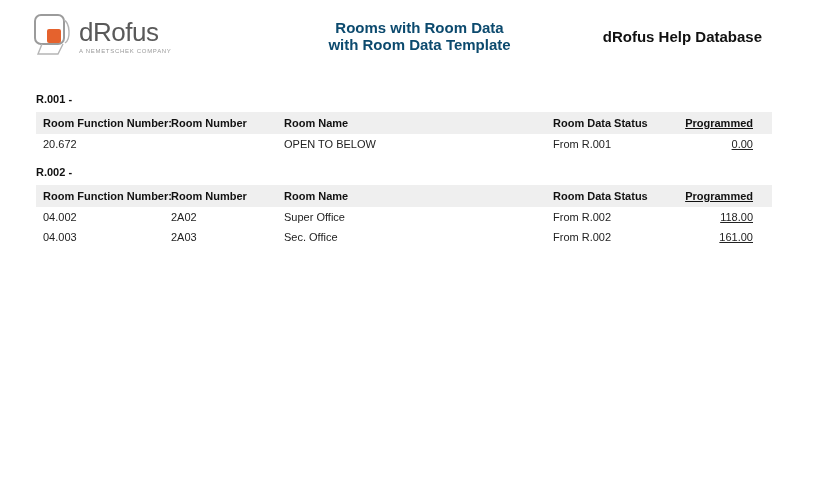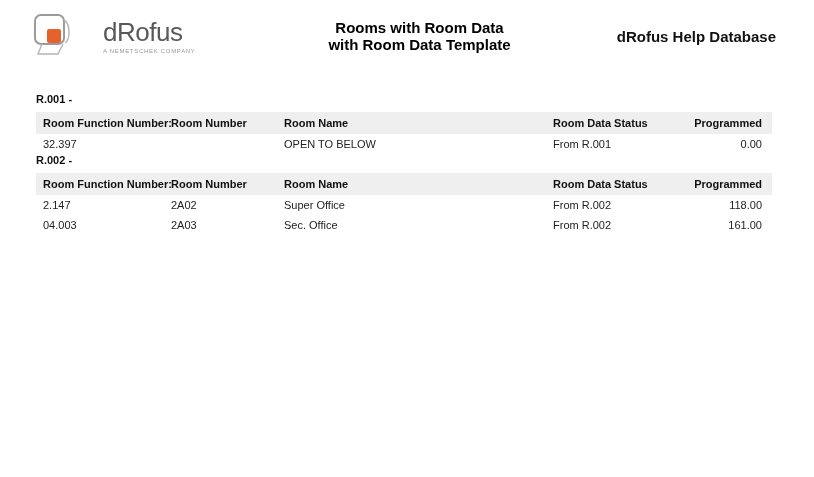--- a/index.html
+++ b/index.html
@@ -23,56 +23,56 @@
   .logo-block {
     display: flex;
     align-items: center;
     width: 220px;
     flex: 0 0 auto;
   }
   .logo-mark { width: 46px; height: 46px; flex: 0 0 auto; }
   .logo-text-col {
     display: flex;
     flex-direction: column;
-    margin-left: 24px;
+    margin-left: 0;
     line-height: 1;
   }
   .logo-wordmark {
     font-size: 26px;
     font-weight: 400;
     color: #595959;
     letter-spacing: -0.5px;
   }
   .logo-tagline {
     font-size: 6px;
     letter-spacing: 0.7px;
     color: #9a9a9a;
     margin-top: 3px;
   }
   .report-title {
     flex: 1 1 auto;
     text-align: center;
     font-size: 15px;
     font-weight: 700;
     line-height: 17px;
-    color: #000000;
+    color: #0c4a6e;
   }
   .database-title {
     flex: 0 0 auto;
     width: 228px;
-    padding-right: 38px;
+    padding-right: 52px;
     text-align: right;
     font-size: 15px;
     font-weight: 700;
     color: #111;
   }
 
   
   main { margin: 33px 0 0 36px; }
-  section + section { }
+  section + section { margin-top: 12px; }
   h2.section-title {
     margin: 0 0 7px 0;
     font-size: 11px;
     font-weight: 700;
     color: #111;
   }
   table.rooms-table {
     border-collapse: collapse;
     table-layout: fixed;
     width: 736px;
@@ -91,21 +91,21 @@
   table.rooms-table td {
     height: 20px;
     padding: 0;
     color: #222;
     white-space: nowrap;
     overflow: hidden;
   }
   table.rooms-table th:first-child,
   table.rooms-table td:first-child { padding-left: 7px; }
   table.rooms-table th.num,
-  table.rooms-table td.num { text-align: right; padding-right: 10px; }
+  table.rooms-table td.num { text-align: right; padding-right: 19px; text-decoration: underline; }
 </style>
 </head>
 <body>
 
 <div class="page">
 
   <header class="report-header">
 
     <div class="logo-block">
       <svg class="logo-mark" viewBox="0 0 46 46" xmlns="http://www.w3.org/2000/svg">
@@ -144,21 +144,21 @@
             <tr>
               <th>Room Function Number:</th>
               <th>Room Number</th>
               <th>Room Name</th>
               <th>Room Data Status</th>
               <th class="num">Programmed</th>
             </tr>
           </thead>
           <tbody>
             <tr>
-              <td>32.397</td>
+              <td>20.672</td>
               <td></td>
               <td>OPEN TO BELOW</td>
               <td>From R.001</td>
               <td class="num">0.00</td>
             </tr>
           </tbody>
         </table>
       </section>
       <section>
         <h2 class="section-title">R.002 -</h2>
@@ -174,21 +174,21 @@
             <tr>
               <th>Room Function Number:</th>
               <th>Room Number</th>
               <th>Room Name</th>
               <th>Room Data Status</th>
               <th class="num">Programmed</th>
             </tr>
           </thead>
           <tbody>
             <tr>
-              <td>2.147</td>
+              <td>04.002</td>
               <td>2A02</td>
               <td>Super Office</td>
               <td>From R.002</td>
               <td class="num">118.00</td>
             </tr>
             <tr>
               <td>04.003</td>
               <td>2A03</td>
               <td>Sec. Office</td>
               <td>From R.002</td>

